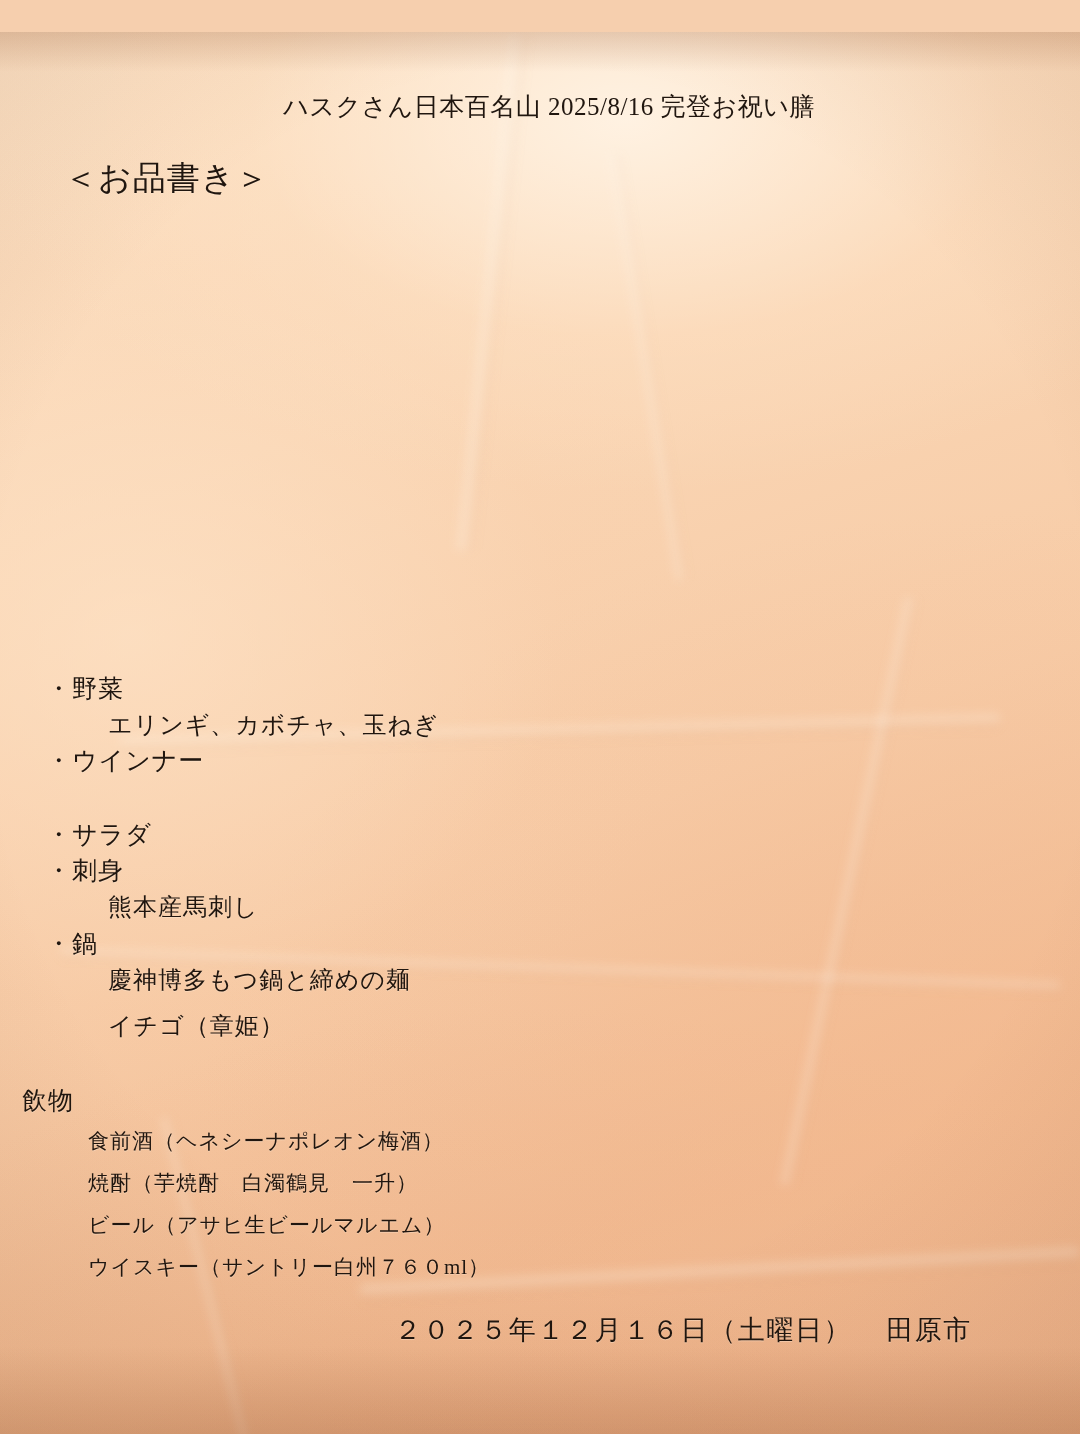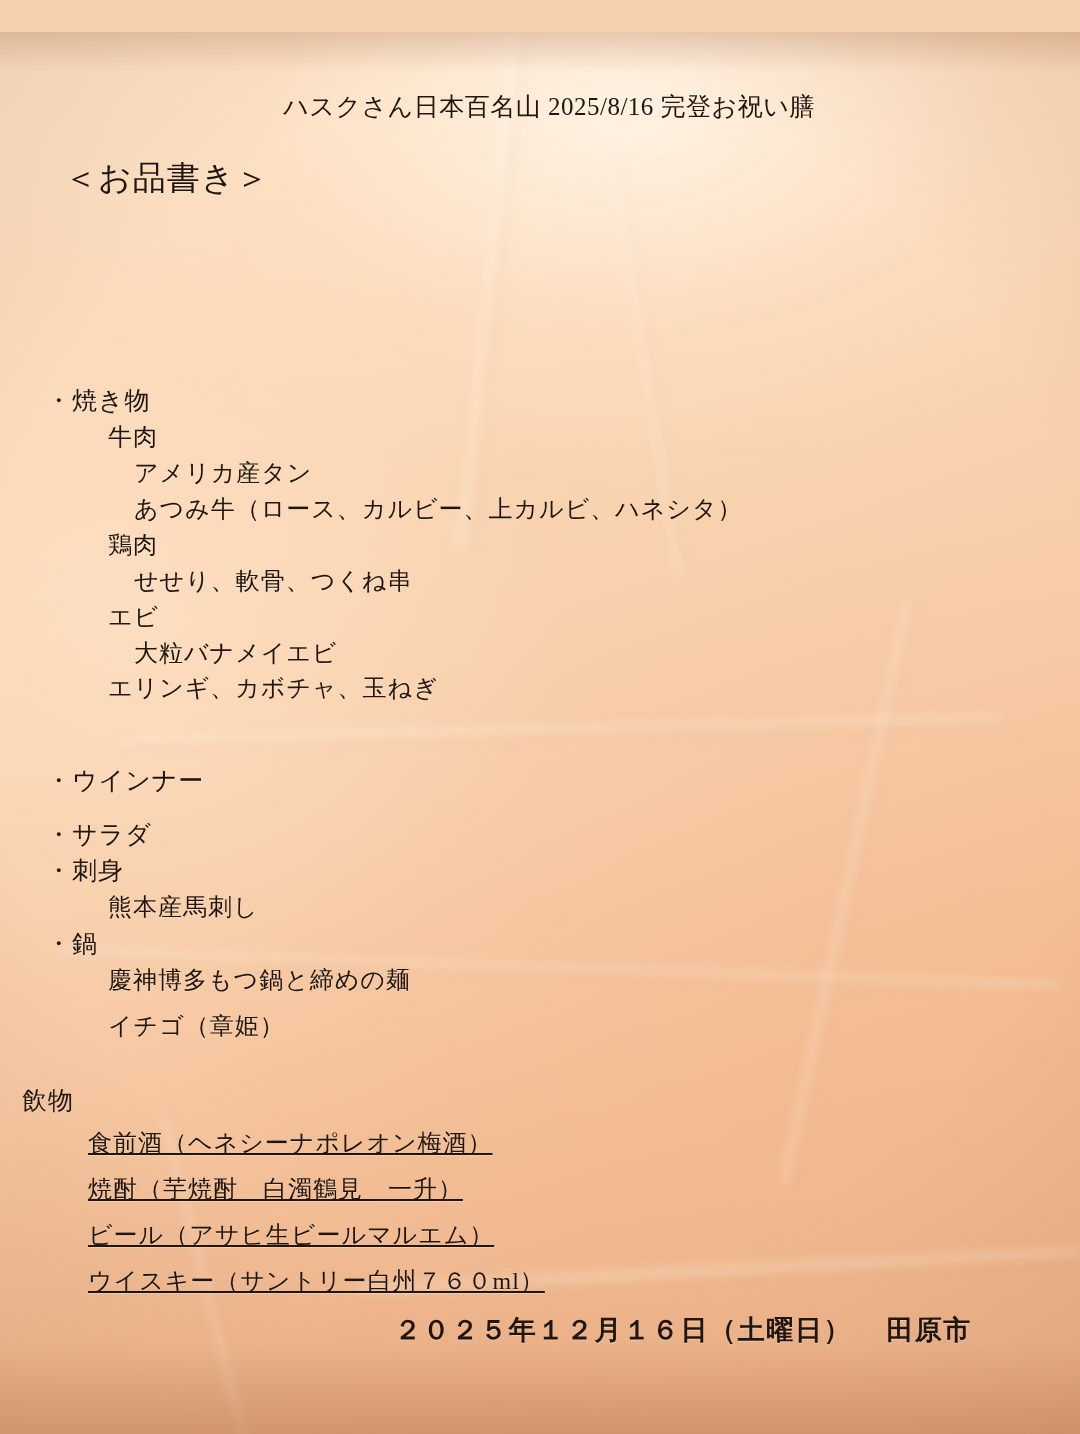--- a/index.html
+++ b/index.html
@@ -111,31 +111,29 @@
     position: absolute;
     left: 22px;
     font-size: 25px;
     letter-spacing: .04em;
   }
   .drinks .cat { display: block; margin-bottom: 10px; }
   .drinks .item {
     display: block;
     margin-left: 66px;
     margin-bottom: 14px;
-    font-size: 24px;
-    text-decoration: underline;
+    font-size: 21px;
   }
 
   .signature {
     position: absolute;
     right: 108px;
     bottom: 118px;
     font-size: 27px;
     letter-spacing: .06em;
-    font-weight: bold;
   }
   .sig-place { margin-left: 34px; }
 </style>
 </head>
 <body>
 
 <div id="paper">
 
   <div class="crease" style="left:480px; top:0; width:26px; height:520px; transform:rotate(6deg);"></div>
   <div class="crease" style="left:640px; top:120px; width:18px; height:430px; transform:rotate(-9deg);"></div>
@@ -149,36 +147,27 @@
   <div class="topshadow"></div>
   <div class="bottomshadow"></div>
 
   <div id="sheet-text">
 
     <div class="doc-title">ハスクさん日本百名山 2025/8/16 完登お祝い膳</div>
 
     <div class="section-head" style="top:124px;">＜お品書き＞</div>
 
 
-    <div class="block" style="top:352px;">
-      <span class="cat">・焼き物</span>
-      <span class="item">牛肉</span>
-      <span class="item2">アメリカ産タン</span>
-      <span class="item2">あつみ牛（ロース、カルビー、上カルビ、ハネシタ）</span>
-      <span class="item">鶏肉</span>
-      <span class="item2">せせり、軟骨、つくね串</span>
-      <span class="item">エビ</span>
-      <span class="item2">大粒バナメイエビ</span>
-    </div>
 
     <div class="block" style="top:640px;">
+      <span class="cat">・野菜</span>
       <span class="item">エリンギ、カボチャ、玉ねぎ</span>
     </div>
 
-    <div class="block" style="top:732px;">
+    <div class="block" style="top:712px;">
       <span class="cat">・ウインナー</span>
     </div>
 
     <div class="block" style="top:786px;">
       <span class="cat">・サラダ</span>
     </div>
 
     <div class="block" style="top:822px;">
       <span class="cat">・刺身</span>
       <span class="item">熊本産馬刺し</span>

